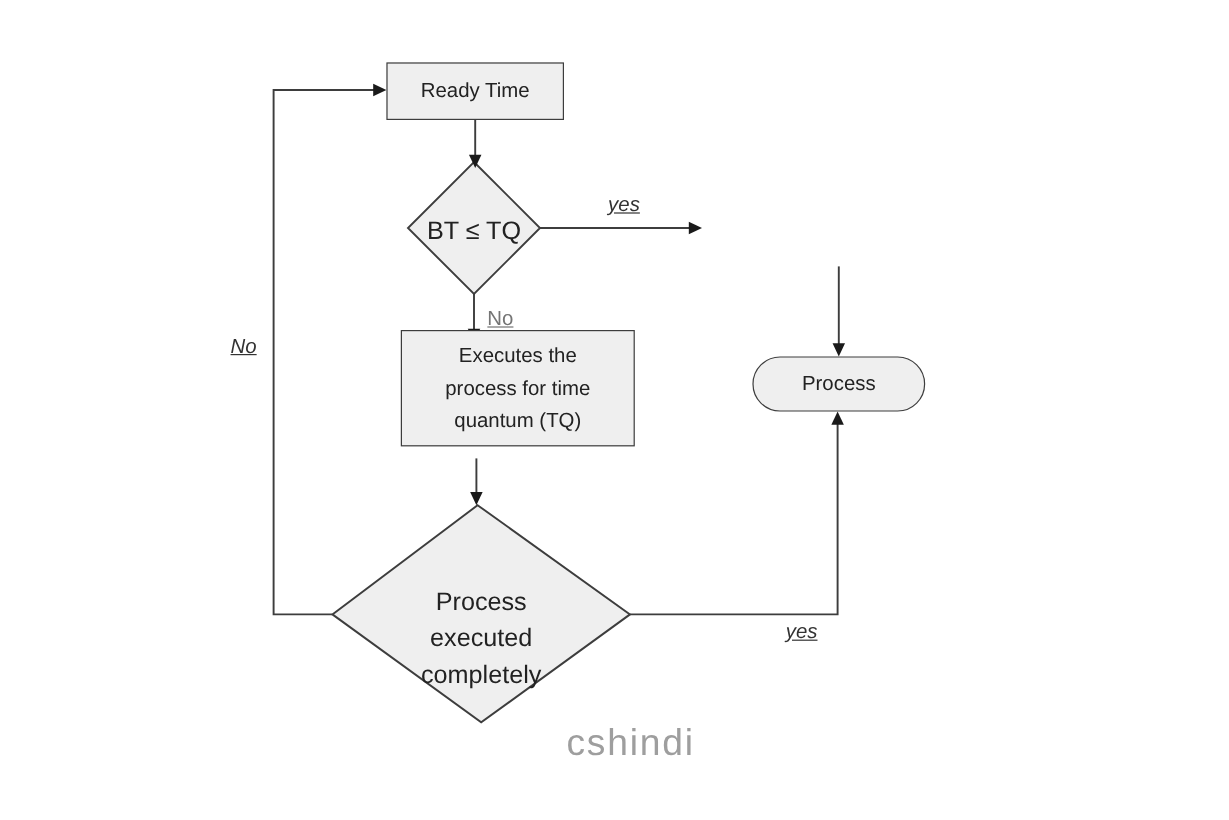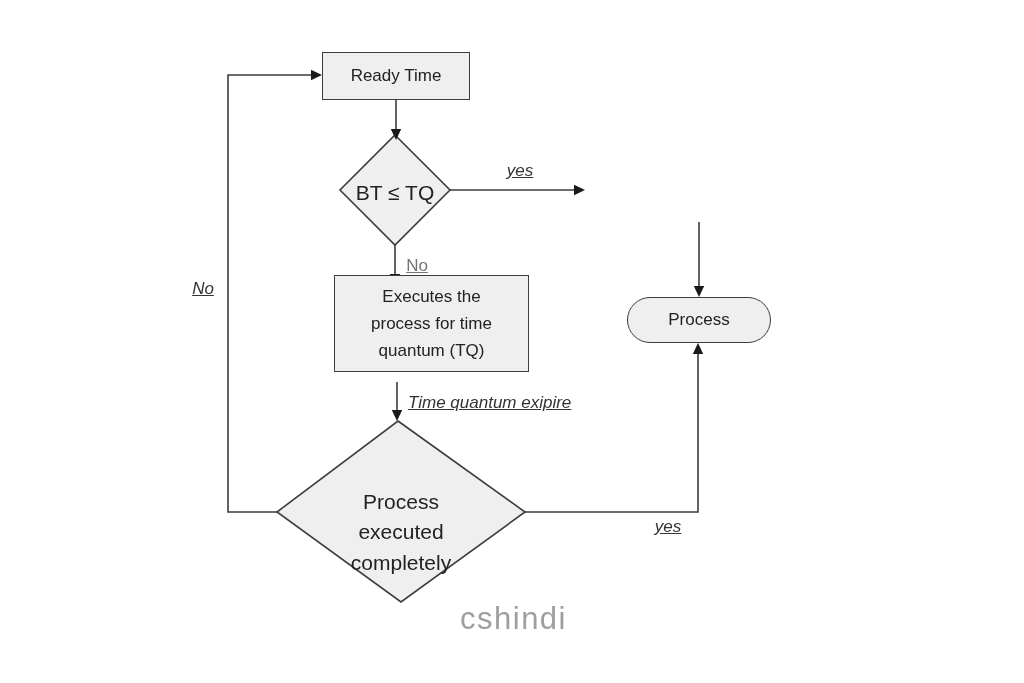--- a/index.html
+++ b/index.html
@@ -61,21 +61,21 @@
     text-decoration: underline;
   }
   .italic { font-style: italic; }
   .lbl-yes-top    { left: 490px; top: 161px; width: 60px; text-align: center; }
   .lbl-no-top     { left: 397px; top: 256px; width: 40px; text-align: center; color: #757575; }
   .lbl-tq-expire  { left: 408px; top: 393px; }
   .lbl-yes-bottom { left: 638px; top: 517px; width: 60px; text-align: center; }
   .lbl-no-left    { left: 182px; top: 279px; width: 42px; text-align: center; }
   .watermark {
     position: absolute;
-    left: 460px;
+    left: 472px;
     top: 601px;
     font-size: 31px;
     letter-spacing: 1.5px;
     color: #9e9e9e;
   }
   .connector { stroke: #3d3d3d; stroke-width: 1.6; fill: none; }
   .diamond   { fill: #efefef; stroke: #3d3d3d; stroke-width: 1.6; }
   .arrowhead { fill: #1a1a1a; stroke: none; }
 </style>
 </head>
@@ -119,19 +119,18 @@
   </div>
 
   <div class="diamond-label diamond1-label">BT ≤ TQ</div>
 
   <div class="diamond-label diamond2-label">
     <span class="inner">Process executed completely</span>
   </div>
 
   <div class="edge-label italic lbl-yes-top">yes</div>
   <div class="edge-label lbl-no-top">No</div>
-  <div class="edge-label italic lbl-tq-expire">Time quantum exipire</div>
   <div class="edge-label italic lbl-yes-bottom">yes</div>
   <div class="edge-label italic lbl-no-left">No</div>
 
   <div class="watermark">cshindi</div>
 
 </div>
 
 </body></html>

